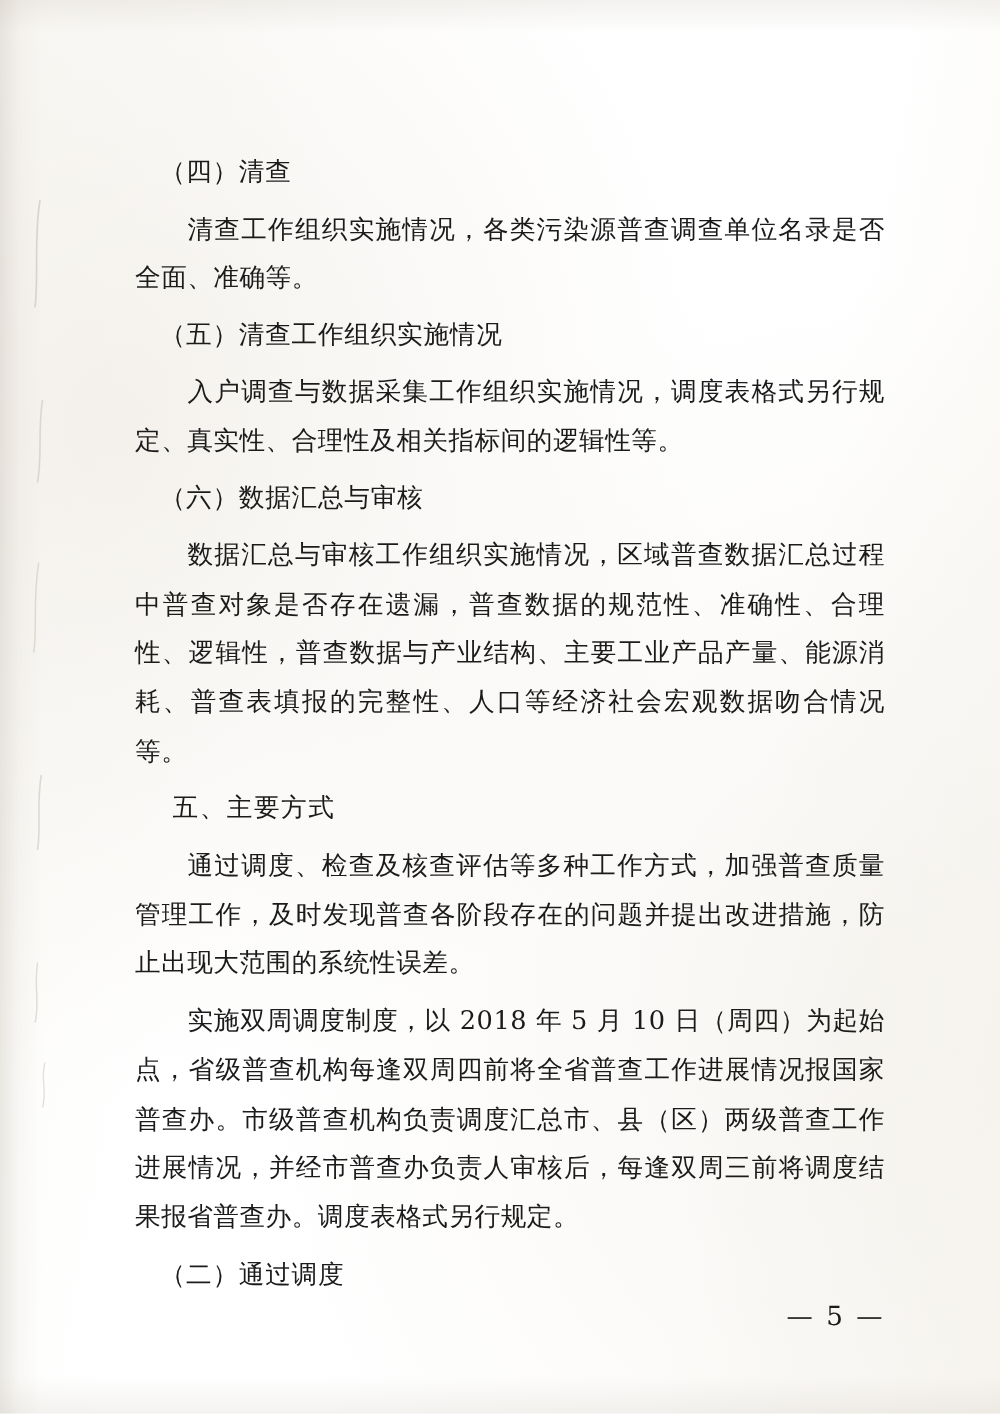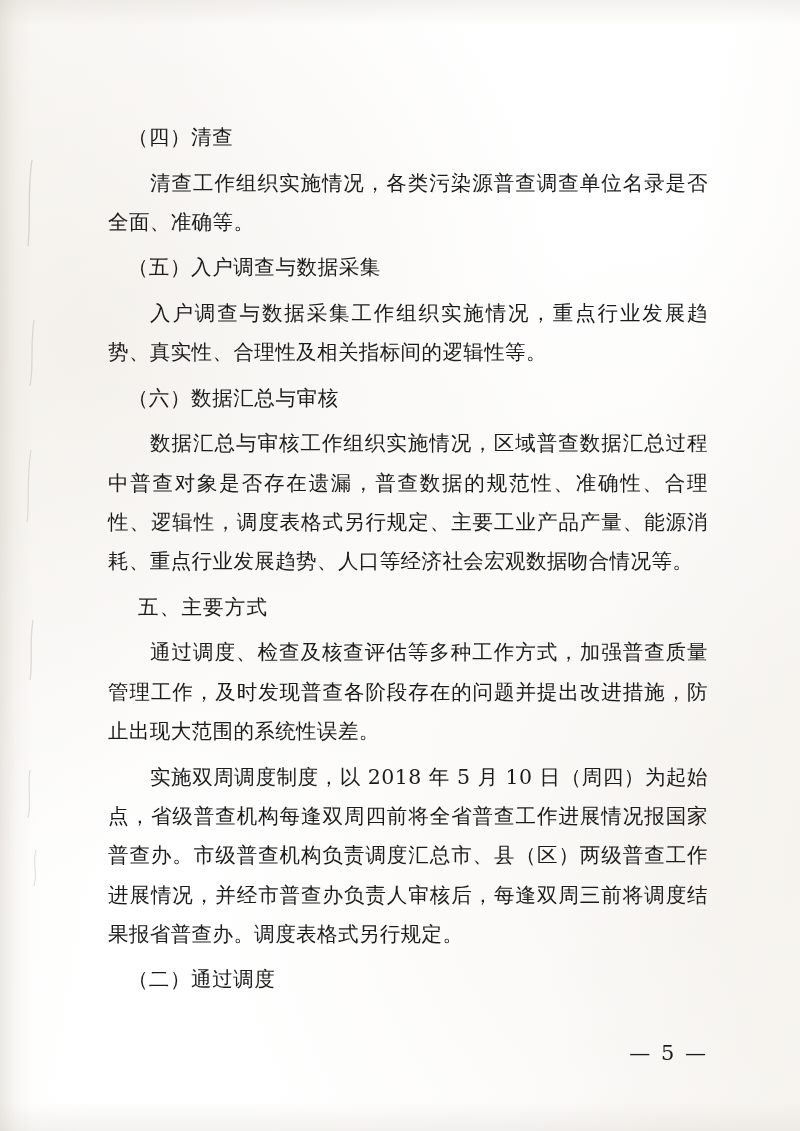--- a/index.html
+++ b/index.html
@@ -121,25 +121,25 @@
     <path d="M15 470 C 11 494, 15 512, 12 530" stroke="#bcb6ac" stroke-width="1.3" fill="none"></path>
     <path d="M12 620 C 9 640, 14 652, 10 668" stroke="#c2bcb2" stroke-width="1.2" fill="none"></path>
     <path d="M18 700 C 14 714, 20 722, 16 736" stroke="#c4beb4" stroke-width="1.1" fill="none"></path>
   </svg>
 
   <div class="content">
 
     <p class="subhead">（四）清查</p>
     <p class="indent">清查工作组织实施情况，各类污染源普查调查单位名录是否全面、准确等。</p>
 
-    <p class="subhead gap-sm">（五）入户调查与数据采集</p>
-    <p class="indent">入户调查与数据采集工作组织实施情况，重点行业发展趋势、真实性、合理性及相关指标间的逻辑性等。</p>
+    <p class="subhead gap-sm">（五）清查工作组织实施情况</p>
+    <p class="indent">入户调查与数据采集工作组织实施情况，调度表格式另行规定、真实性、合理性及相关指标间的逻辑性等。</p>
 
     <p class="subhead gap-sm">（六）数据汇总与审核</p>
-    <p class="indent">数据汇总与审核工作组织实施情况，区域普查数据汇总过程中普查对象是否存在遗漏，普查数据的规范性、准确性、合理性、逻辑性，调度表格式另行规定、主要工业产品产量、能源消耗、重点行业发展趋势、人口等经济社会宏观数据吻合情况等。</p>
+    <p class="indent">数据汇总与审核工作组织实施情况，区域普查数据汇总过程中普查对象是否存在遗漏，普查数据的规范性、准确性、合理性、逻辑性，普查数据与产业结构、主要工业产品产量、能源消耗、普查表填报的完整性、人口等经济社会宏观数据吻合情况等。</p>
 
     <p class="heading gap-sm">五、主要方式</p>
     <p class="indent">通过调度、检查及核查评估等多种工作方式，加强普查质量管理工作，及时发现普查各阶段存在的问题并提出改进措施，防止出现大范围的系统性误差。</p>
 
     <p class="indent">实施双周调度制度，以 2018 年 5 月 10 日（周四）为起始点，省级普查机构每逢双周四前将全省普查工作进展情况报国家普查办。市级普查机构负责调度汇总市、县（区）两级普查工作进展情况，并经市普查办负责人审核后，每逢双周三前将调度结果报省普查办。调度表格式另行规定。</p>
 
     <p class="subhead gap-sm">（二）通过调度</p>
 
   </div>
 

